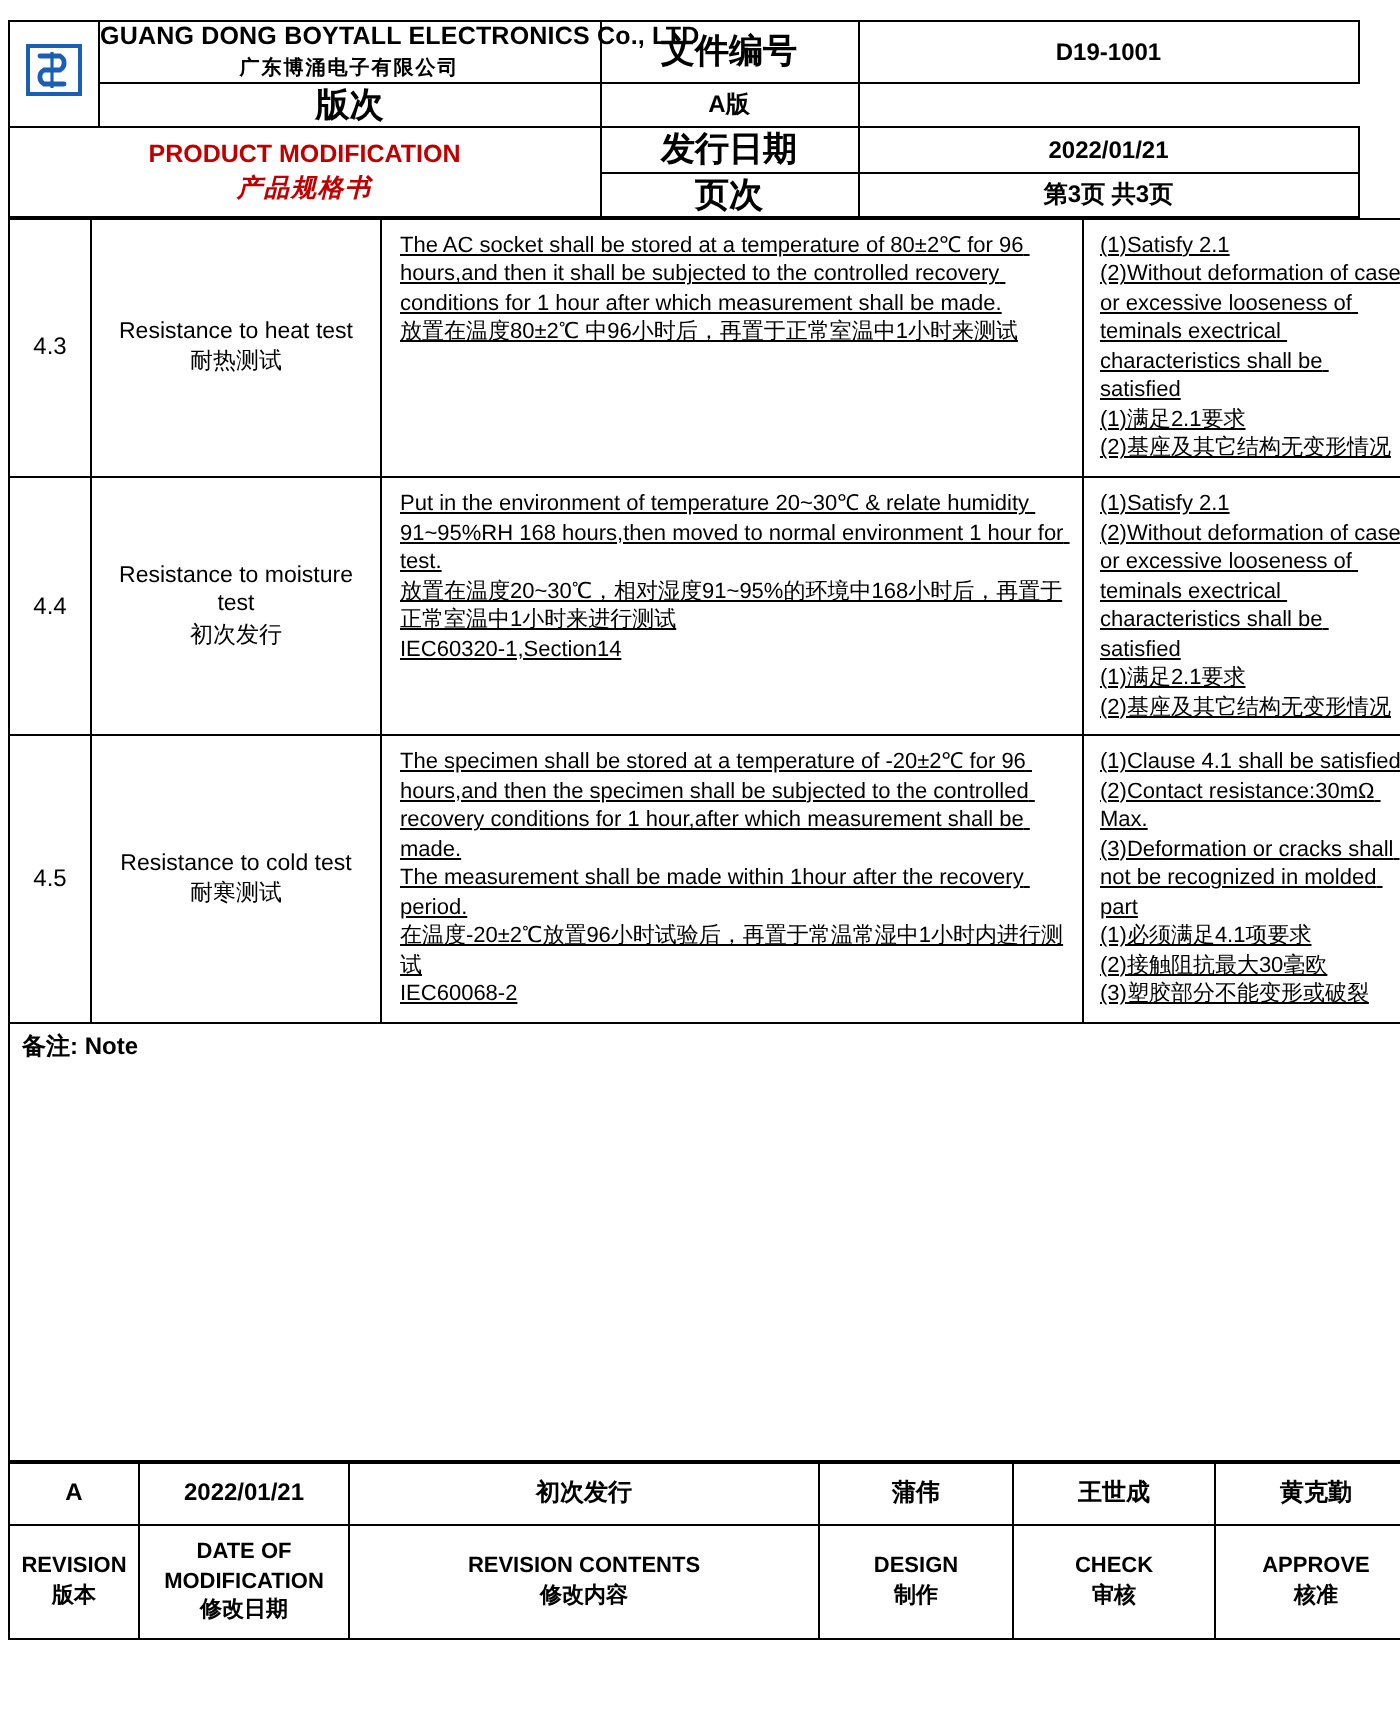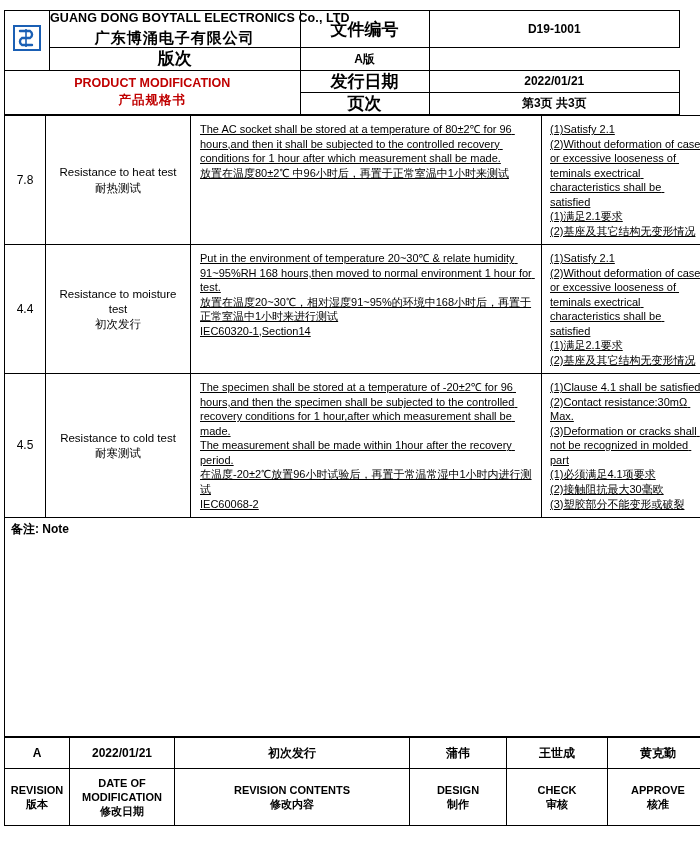--- a/index.html
+++ b/index.html
@@ -48,31 +48,31 @@
     padding: 2px 0 1px 0;
   }
   .company-en {
     font-weight: bold;
     font-size: 12.5px;
     letter-spacing: .1px;
     white-space: nowrap;
   }
   .company-cn {
     font-weight: bold;
-    font-size: 15px;
+    font-size: 10px;
     letter-spacing: 1px;
     padding-top: 2px;
   }
   .spec-cell {
     text-align: center;
     color: #c00000;
     font-weight: bold;
   }
   .spec-en { font-size: 12.5px; padding: 3px 0 1px; }
-  .spec-cn { font-size: 12.5px; padding: 1px 0 3px; letter-spacing: 1px; }
+  .spec-cn { font-size: 12.5px; padding: 1px 0 3px; letter-spacing: 1px; font-style: italic; }
   .hdr-lbl {
     text-align: center;
     font-weight: bold;
     font-size: 17px;
     width: 128px;
     padding: 3px 0;
   }
   .hdr-val {
     text-align: center;
     font-weight: bold;
@@ -157,21 +157,21 @@
     <tr>
       <td class="hdr-lbl">页次</td>
       <td class="hdr-val">第3页  共3页</td>
     </tr>
   </tbody>
     </table>
 
   <table class="body-tbl">
     <tbody>
         <tr>
-      <td class="col-no">7.8</td>
+      <td class="col-no">4.3</td>
       <td class="col-item">
         <span>Resistance to heat test</span>
         <span class="item-cn">耐热测试</span>
       </td>
       <td class="col-desc top">
         <div class="desc">The AC socket shall be stored at a temperature of 80±2℃ for 96 hours,and then it shall be subjected to the controlled recovery conditions for 1 hour after which measurement shall be made.
 放置在温度80±2℃ 中96小时后，再置于正常室温中1小时来测试</div>
       </td>
       <td class="col-req top">
         <div class="req">(1)Satisfy 2.1

